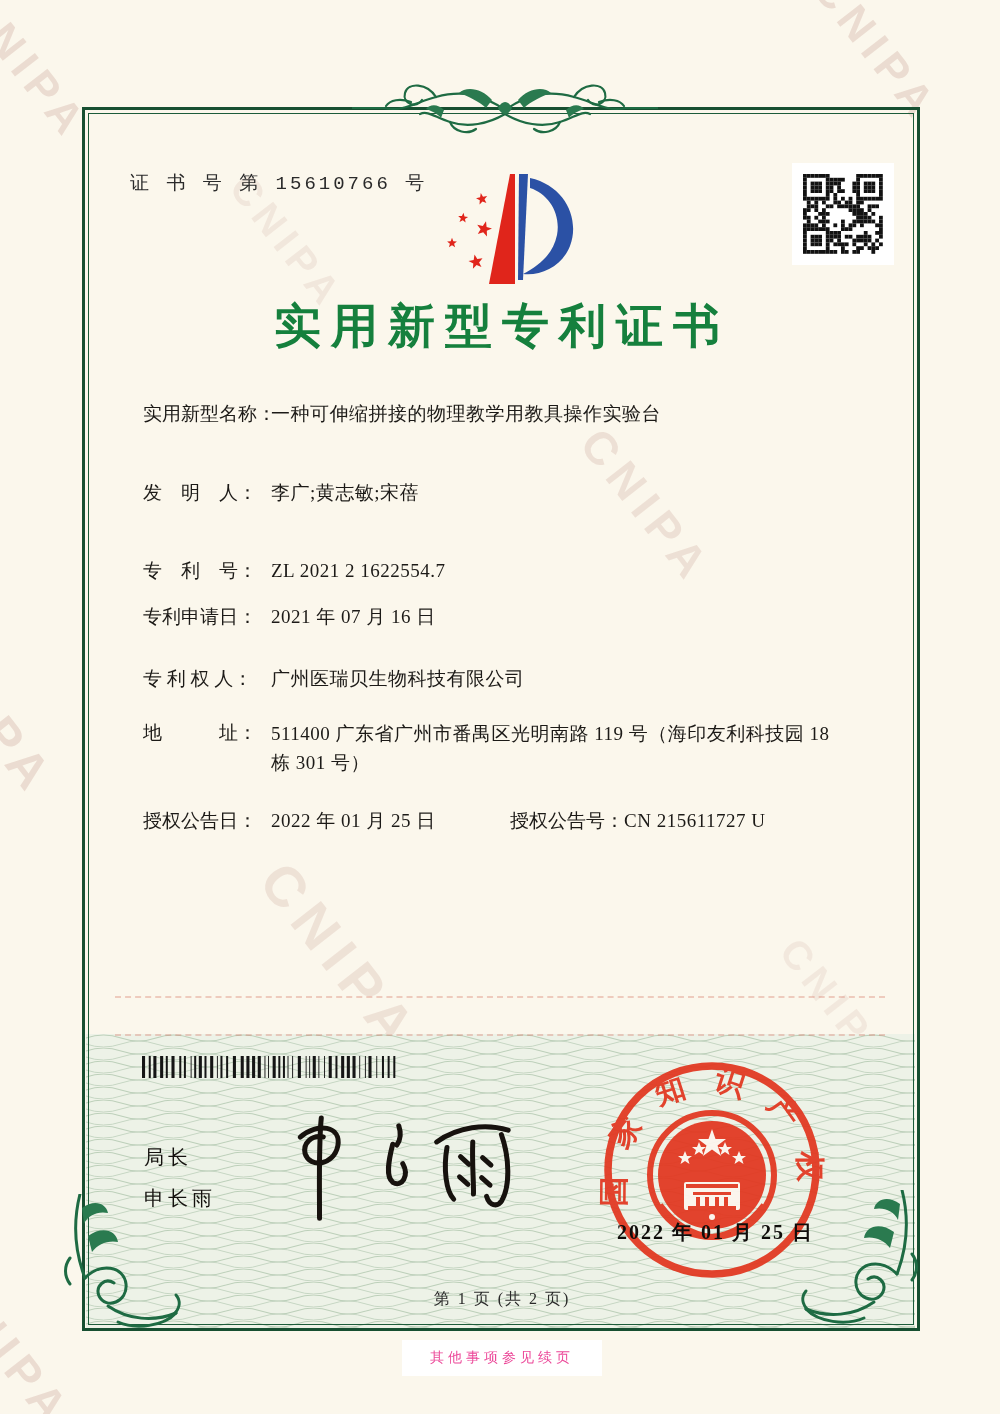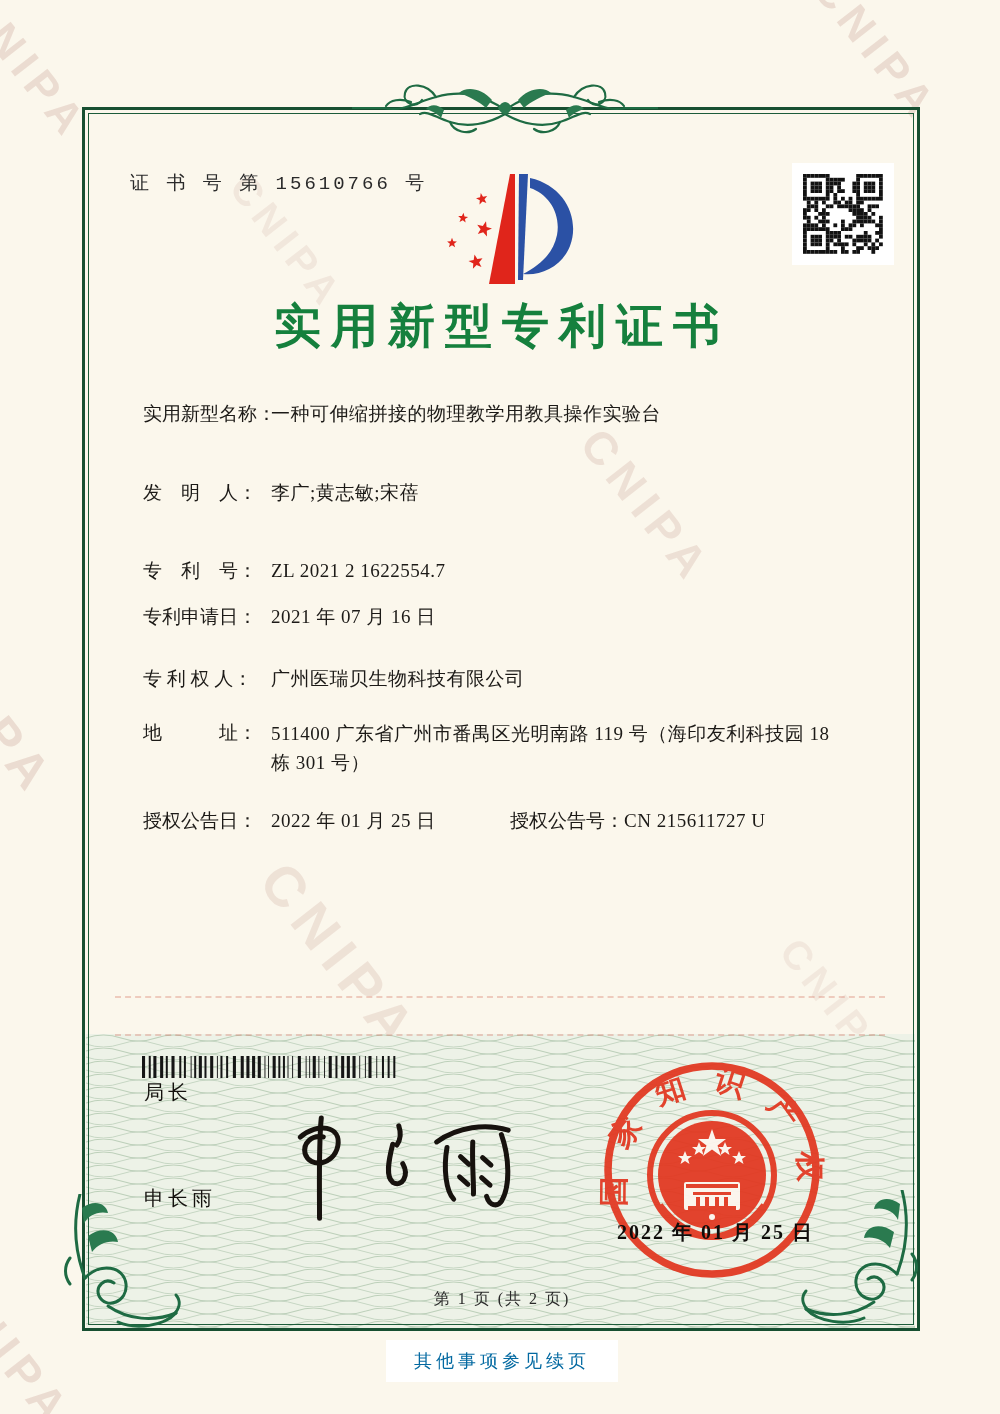--- a/index.html
+++ b/index.html
@@ -43,22 +43,22 @@
   .chief{position:absolute;left:144px;font-size:20px;letter-spacing:4px;color:#14110e;}
   .sig{position:absolute;left:262px;top:1098px;}
 
   .seal{position:absolute;left:597px;top:1055px;opacity:.93;}
   .seal-date{position:absolute;left:608px;top:1219px;width:215px;text-align:center;
              font-size:20px;letter-spacing:2px;color:#0f0d0b;font-weight:bold;}
 
   .page-foot{position:absolute;left:83px;top:1289px;width:838px;text-align:center;
              font-size:16px;letter-spacing:2px;color:#2a2a2a;}
   .note-wrap{position:absolute;left:83px;top:1340px;width:838px;text-align:center;}
-  .note{display:inline-block;background:#ffffff;padding:9px 28px;font-size:18px;
-        letter-spacing:4px;color:#0369a1;}
+  .note{display:inline-block;background:#ffffff;padding:9px 28px;font-size:14px;
+        letter-spacing:4px;color:#ec4899;}
 
   .ornament-top{position:absolute;left:352px;top:78px;}
   .corner-l{position:absolute;left:60px;top:1194px;}
   .corner-r{position:absolute;left:800px;top:1190px;transform:scaleX(-1);}
   .logo{position:absolute;left:430px;top:166px;}
 </style>
 </head>
 <body>
 
 <div class="wm" style="left:-8px;top:-18px;font-size:44px;">CNIPA</div>
@@ -459,21 +459,21 @@
     <rect x="226.05000000000013" y="0" width="3.3" height="22" fill="#151515"></rect>
     <rect x="233.30000000000013" y="0" width="1" height="22" fill="#151515"></rect>
     <rect x="239.40000000000012" y="0" width="1" height="22" fill="#151515"></rect>
     <rect x="243.20000000000013" y="0" width="3.3" height="22" fill="#151515"></rect>
     <rect x="251.6000000000001" y="0" width="1" height="22" fill="#151515"></rect>
     <rect x="257.7000000000001" y="0" width="2.15" height="22" fill="#151515"></rect>
     <rect x="263.8000000000001" y="0" width="2.15" height="22" fill="#151515"></rect>
     <rect x="269.90000000000015" y="0" width="2.15" height="22" fill="#151515"></rect>
   </svg>
 
-<div class="chief" style="top:1079px;">局长</div>
+<div class="chief" style="top:1144px;">局长</div>
 <div class="chief" style="top:1185px;">申长雨</div>
 
 <svg class="sig" width="272" height="140" viewBox="0 0 272 140">
   <g stroke="#17120e" fill="none" stroke-width="5" stroke-linecap="round" transform="rotate(-3 136 70)">
     <path d="M62,16 C58,42 57,78 55,116"></path>
     <path d="M40,34 C58,20 82,25 77,45 C72,64 48,66 44,51 C42,40 52,32 63,35"></path>
     <path d="M132,46 C127,62 123,78 130,84 C139,90 147,78 141,66"></path>
     <path d="M139,28 C141,35 140,42 136,47"></path>
     <path d="M176,46 C198,32 226,30 248,38"></path>
     <path d="M186,52 C181,74 183,96 190,104"></path>

